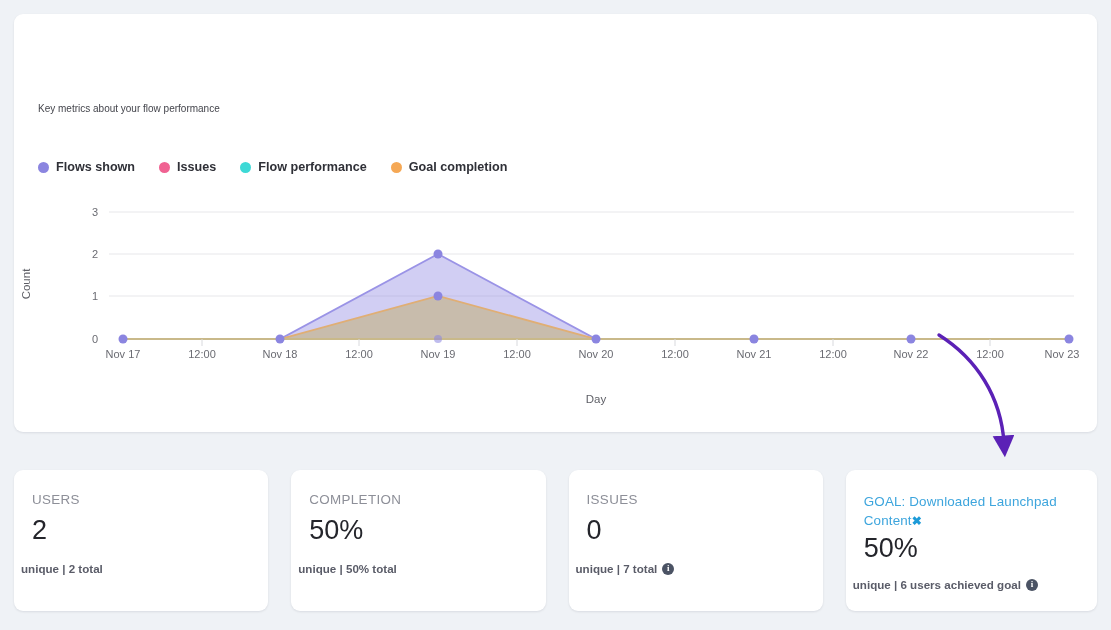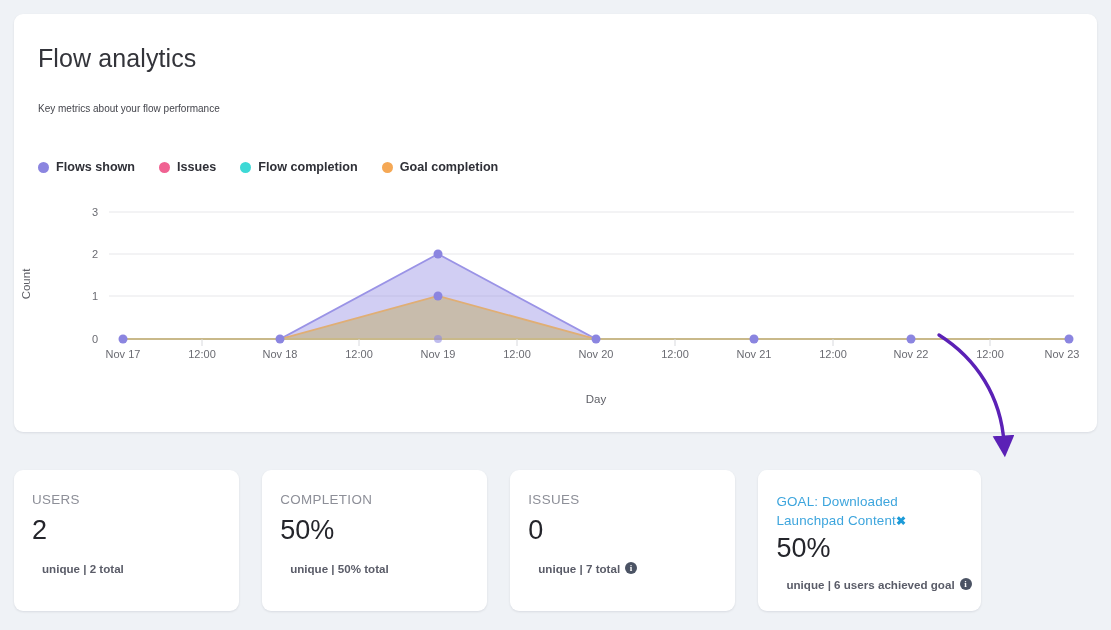--- a/index.html
+++ b/index.html
@@ -42,21 +42,21 @@
   
   .chart-wrap { position: absolute; left: 0; top: 175px; width: 1083px; height: 225px; }
   .chart-svg { display: block; }
 
   .axis-tick-text { font-family: "Liberation Sans", sans-serif; font-size: 11px; fill: #6a6b72; }
   .axis-title { font-family: "Liberation Sans", sans-serif; font-size: 11.5px; fill: #5e5f66; }
 
   
   .metrics {
     position: absolute; left: 14px; top: 470px;
-    width: 967px; height: 141px;
+    width: 1083px; height: 141px;
     display: flex; gap: 23px;
   }
   .metric-card {
     background: #ffffff;
     border-radius: 9px;
     box-shadow: 0 1px 3px rgba(16,24,40,0.06), 0 1px 2px rgba(16,24,40,0.04);
     padding: 22px 18px 0 18px;
     position: relative;
   }
   .m-users, .m-completion, .m-issues { width: 255px; }
@@ -64,23 +64,23 @@
 
   .metric-label {
     font-size: 13.4px; color: #8d8f98; font-weight: 400;
     letter-spacing: .35px; line-height: 1.25;
   }
   .metric-value {
     font-size: 27px; color: #24252b; font-weight: 400;
     margin-top: 6px; line-height: 1.15;
   }
   .metric-foot {
-    position: absolute; left: 28px; bottom: 36px;
+    position: absolute; left: 7px; bottom: 36px;
     font-size: 11.6px; color: #5a5c68; font-weight: 700;
-    display: flex; align-items: flex-start; gap: 2px;
+    display: flex; align-items: center; gap: 2px;
   }
   .goal-link {
     font-size: 13.4px; color: #3da5dd; font-weight: 400;
     line-height: 1.32; letter-spacing: .15px;
   }
   .goal-x { color: #1d9bd8; font-weight: 700; font-size: 12px; }
   .goal-value { margin-top: 4px; }
   .m-goal .metric-foot { bottom: 20px; }
 
   .info-icon {
@@ -100,35 +100,34 @@
     pointer-events: none;
   }
 </style>
 </head>
 <body>
 
 <div class="page">
 
   <div class="analytics-card">
 
-    <div class="card-title">Flow analytics</div>
     <div class="card-subtitle">Key metrics about your flow performance</div>
 
     <div class="legend">
       <div class="legend-item">
         <span class="legend-dot" style="background:#8b85e0"></span>
         <span class="legend-label">Flows shown</span>
       </div>
       <div class="legend-item">
         <span class="legend-dot" style="background:#f06292"></span>
         <span class="legend-label">Issues</span>
       </div>
       <div class="legend-item">
         <span class="legend-dot" style="background:#3dd9d6"></span>
-        <span class="legend-label">Flow completion</span>
+        <span class="legend-label">Flow performance</span>
       </div>
       <div class="legend-item">
         <span class="legend-dot" style="background:#f5a855"></span>
         <span class="legend-label">Goal completion</span>
       </div>
     </div>
 
     <div class="chart-wrap">
       <svg class="chart-svg" width="1083" height="225" viewBox="0 0 1083 225">
 

